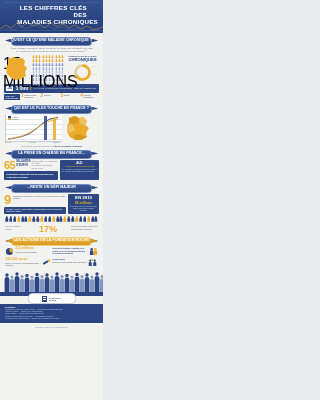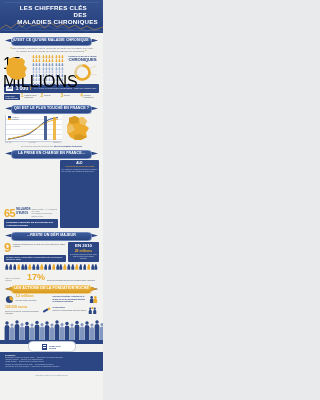--- a/index.html
+++ b/index.html
@@ -75,21 +75,21 @@
   .legend .k{display:flex;align-items:center;gap:.8px;}
   .legend .sw{width:3px;height:1.6px;display:inline-block;}
   .xax{display:flex;justify-content:space-between;width:56px;
        font-size:1.6px;color:#7b8594;padding-top:.3px;}
   .fmap{position:relative;width:28px;height:26px;}
   .fnote{margin:1.5px 6px 0 6px;font-size:1.8px;line-height:2.2px;color:#7b8594;text-align:center;}
   .fnote .hl{color:#2b4682;font-weight:bold;}
 
   
   .b3{margin:2px 4px 0 4px;display:flex;gap:2px;align-items:stretch;}
-  .b3l{flex:1;margin-top:48px;}
+  .b3l{flex:1;}
   .eur{display:flex;align-items:flex-start;gap:1px;}
   .eur .n{color:#ecab2d;font-size:11px;font-weight:bold;line-height:10px;letter-spacing:-.5px;}
   .eur .t1{font-size:2.6px;line-height:3px;color:#2b4682;font-weight:bold;padding-top:.5px;}
   .eur .t2{font-size:1.9px;line-height:2.2px;color:#7b8594;}
   .card{background:#2b4682;border-radius:1px;padding:1.6px 2px;margin-top:1.5px;}
   .card .h{color:#fff;font-size:2.3px;line-height:2.7px;font-weight:bold;}
   .b3r{width:36px;background:#2b4682;border-radius:1px;padding:1.6px 1.6px;}
   .b3r .hh{color:#fff;font-size:3px;line-height:3.2px;font-weight:bold;text-align:center;}
   .b3r .ss{color:#ecab2d;font-size:1.9px;line-height:2.2px;text-align:center;margin-top:.6px;}
   .b3r .bd{color:#c6d1e8;font-size:1.6px;line-height:2px;margin-top:1px;}
@@ -103,21 +103,21 @@
   .bluebar{background:#2b4682;border-radius:1px;margin-top:1.5px;padding:1.4px 2px;
      color:#fff;font-size:1.9px;line-height:2.3px;}
   .b4r{width:28px;background:#2b4682;border-radius:1px;padding:2px 1.5px;text-align:center;}
   .b4r .y{color:#fff;font-size:4.4px;font-weight:bold;line-height:4.6px;}
   .b4r .m{color:#ecab2d;font-size:3.4px;font-weight:bold;line-height:3.8px;margin-top:1px;}
   .b4r .s{color:#c6d1e8;font-size:1.6px;line-height:2px;margin-top:1px;}
 
   
   .b5{margin:2px 5px 0 5px;}
   .picto{display:grid;grid-template-columns:repeat(24,1fr);gap:.3px;height:8px;}
-  .b5row{display:flex;gap:2px;align-items:flex-end;margin-top:1px;}
+  .b5row{display:flex;gap:14px;align-items:flex-start;margin-top:1px;}
   .b5row .sd{font-size:1.7px;line-height:2.1px;color:#7b8594;width:20px;}
   .b5row .pct{color:#ecab2d;font-size:9px;font-weight:bold;line-height:8px;}
   .b5row .rt{font-size:1.7px;line-height:2.1px;color:#55606f;flex:1;}
 
   
   .acts{margin:2px 5px 0 5px;display:grid;grid-template-columns:1fr 1fr;gap:2px;}
   .act{display:flex;gap:1.5px;align-items:flex-start;}
   .act .ic{width:9px;height:9px;flex:0 0 auto;}
   .act .av{color:#ecab2d;font-size:3.4px;font-weight:bold;line-height:3.6px;}
   .act .at{font-size:1.7px;line-height:2.1px;color:#55606f;}

